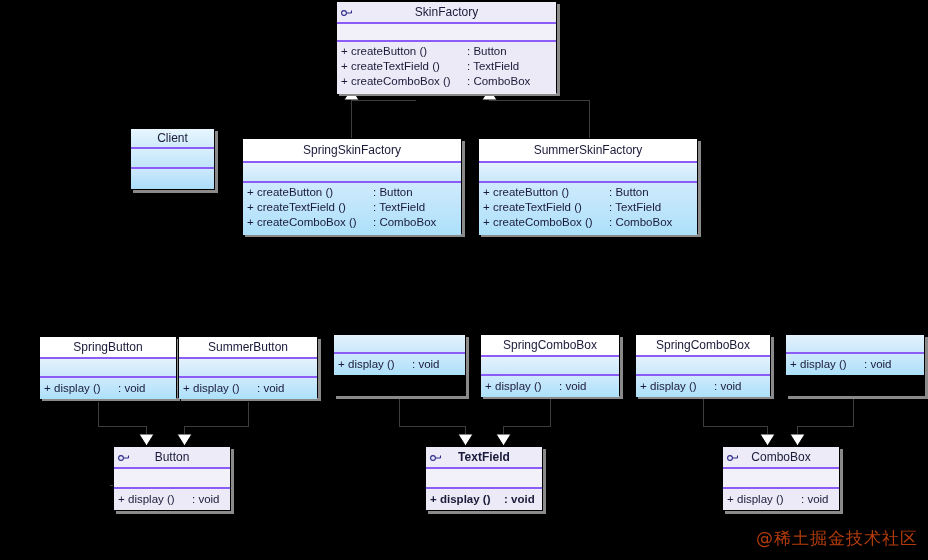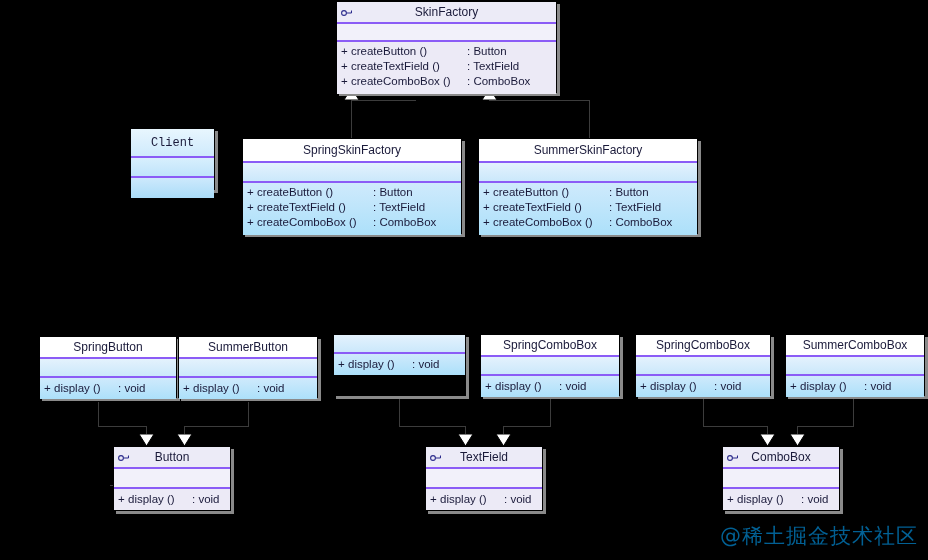--- a/index.html
+++ b/index.html
@@ -86,22 +86,22 @@
   }
   .conn-v { width: 1px; }
   .conn-h { height: 1px; }
   .tri-wrap { position: absolute; }
   .tri-wrap svg { display: block; }
 
   .watermark {
     position: absolute;
     right: 10px;
     bottom: 10px;
-    font-size: 21px;
-    color: #0369a1;
+    font-size: 17px;
+    color: #c2410c;
     font-family: "DejaVu Sans", sans-serif;
     letter-spacing: 1px;
     opacity: 0.92;
     white-space: nowrap;
   }
 </style>
 </head>
 <body>
 
 <div id="canvas">
@@ -209,21 +209,21 @@
       </div>
       <div class="method-row">
         <span class="m-vis">+</span>
         <span class="m-name" style="width:116px;">createComboBox ()</span>
         <span class="m-type">: ComboBox</span>
       </div>
     </div>
   </div>
 
   <div class="uml-box fill-blue" style="left:130px; top:128px; width:85px; height:62px;">
-    <div class="compartment title-bar" style="height:29px;font-family:Liberation Mono, monospace;">
+    <div class="compartment title-bar" style="height:20px;">
       <span>Client</span>
     </div>
     <div class="compartment attr-bar" style="height:20px;"></div>
     <div class="compartment method-bar" style="height:20px;"></div>
   </div>
 
   <div class="uml-box fill-white" style="left:242px; top:138px; width:220px; height:96px;">
     <div class="compartment title-bar" style="height:24px;">
       <span>SpringSkinFactory</span>
     </div>
@@ -332,23 +332,20 @@
     <div class="compartment method-bar" style="height:21px;">
       <div class="method-row" style="line-height:17px;">
         <span class="m-vis">+</span>
         <span class="m-name" style="width:64px;">display ()</span>
         <span class="m-type">: void</span>
       </div>
     </div>
   </div>
 
   <div class="uml-box fill-white" style="left:785px; top:334px; width:140px; height:62px;">
-    <div class="compartment title-bar" style="height:22px;">
-      <span>SummerComboBox</span>
-    </div>
     <div class="compartment attr-bar" style="height:19px;"></div>
     <div class="compartment method-bar" style="height:21px;">
       <div class="method-row" style="line-height:17px;">
         <span class="m-vis">+</span>
         <span class="m-name" style="width:64px;">display ()</span>
         <span class="m-type">: void</span>
       </div>
     </div>
   </div>
 
@@ -366,21 +363,21 @@
     <div class="compartment attr-bar" style="height:20px;"></div>
     <div class="compartment method-bar" style="height:21px;">
       <div class="method-row" style="line-height:17px;">
         <span class="m-vis">+</span>
         <span class="m-name" style="width:64px;">display ()</span>
         <span class="m-type">: void</span>
       </div>
     </div>
   </div>
 
-  <div class="uml-box fill-lav" style="left:425px; top:446px; width:118px; height:65px;">
+  <div class="uml-box fill-lav" style="left:425px; top:446px; width:118px; height:65px;font-weight:bold;">
     <div class="compartment title-bar" style="height:22px;">
       <span class="iface-icon">
         <svg width="11" height="9" viewBox="0 0 11 9">
             <circle cx="3" cy="4.5" r="2.4" fill="none" stroke="#2b2b8c" stroke-width="1.1"></circle>
             <line x1="5.5" y1="4.5" x2="10.5" y2="4.5" stroke="#2b2b8c" stroke-width="1.1"></line>
             <line x1="10.5" y1="2" x2="10.5" y2="4.5" stroke="#2b2b8c" stroke-width="1.1"></line>
           </svg>
       </span>
       <span>TextField</span>
     </div>

